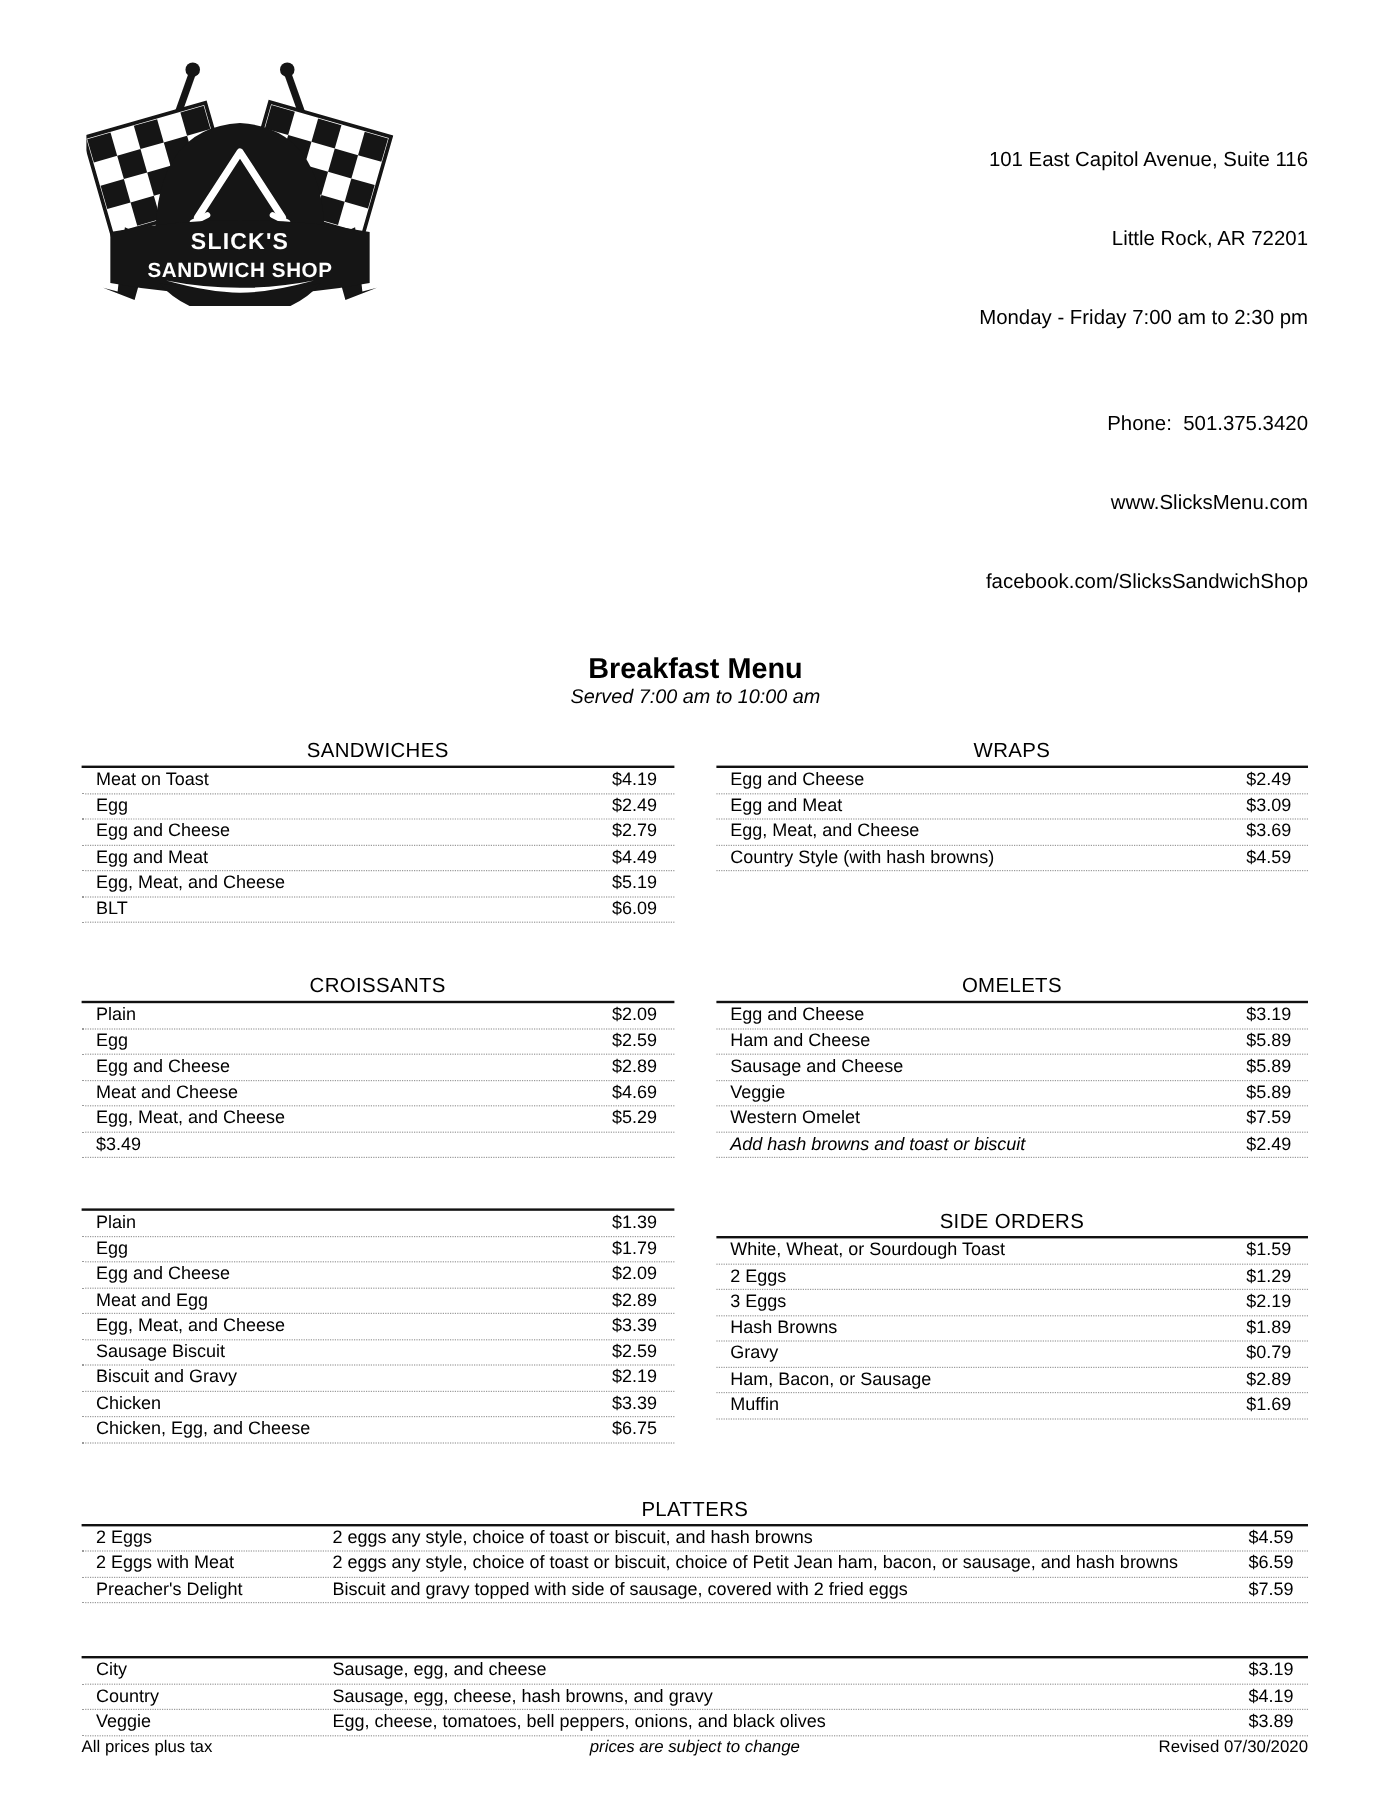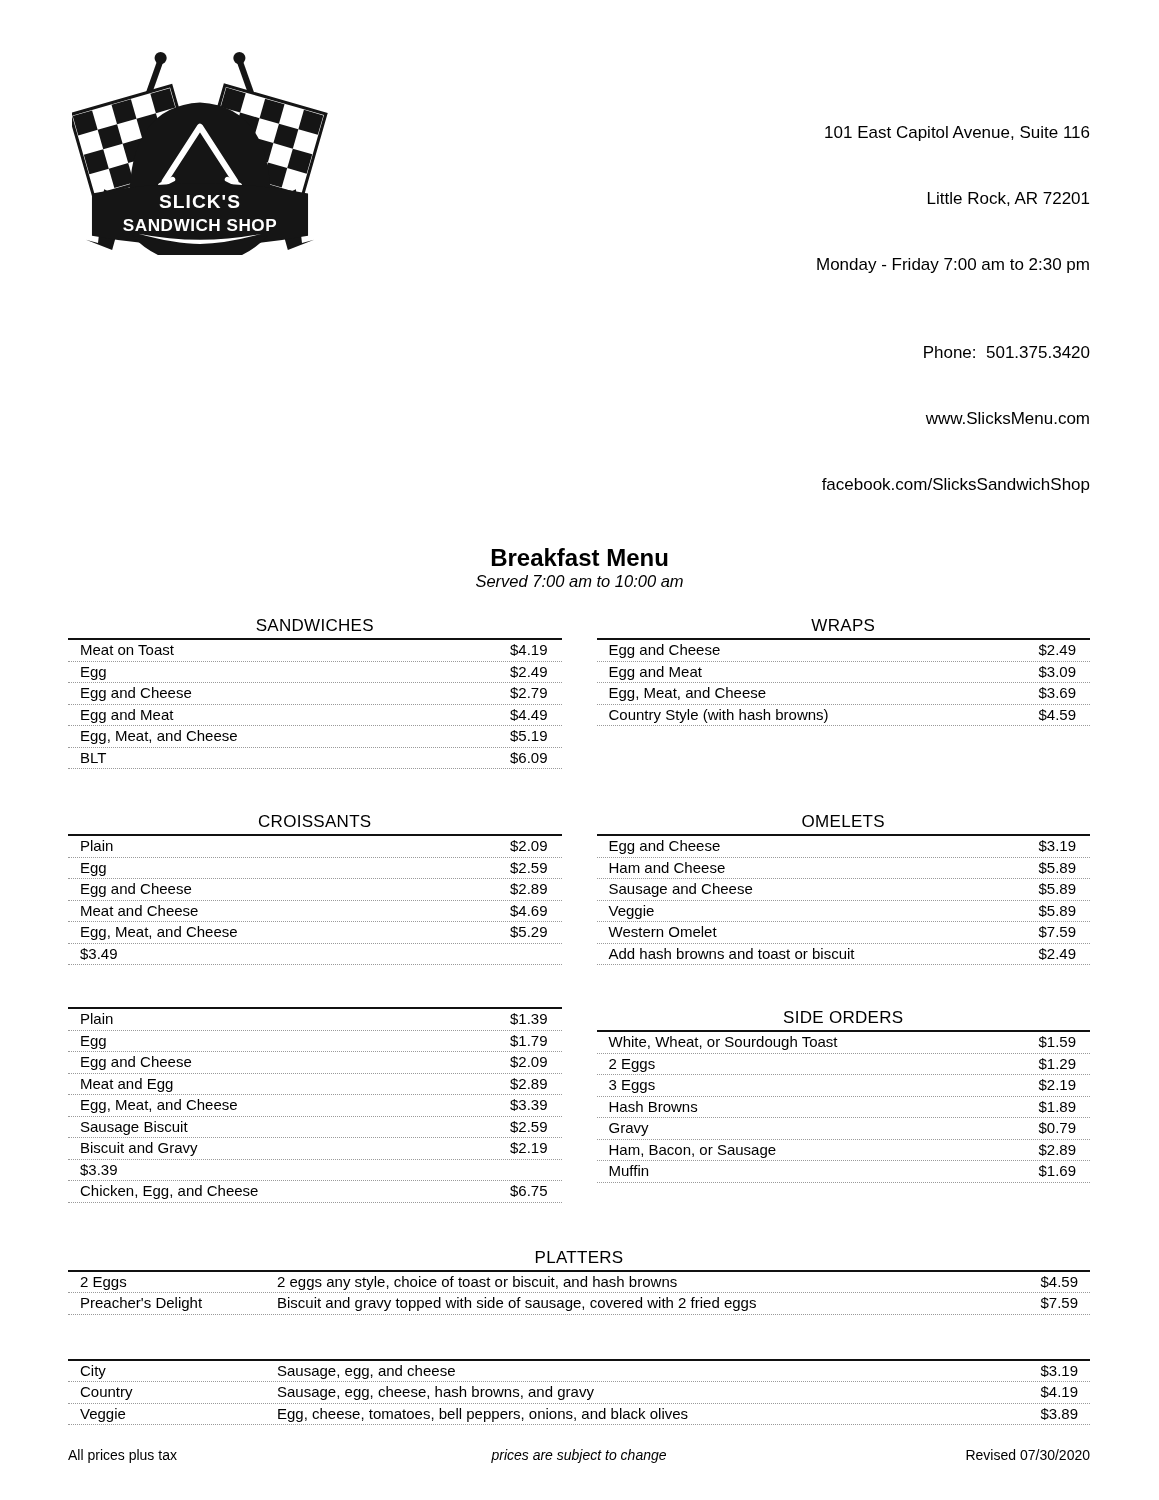--- a/index.html
+++ b/index.html
@@ -33,21 +33,21 @@
   }
   .menu-table { border-top: 2px solid #111111; }
   .row {
     display: flex; justify-content: space-between; align-items: flex-start;
     font-size: 15px; line-height: 20.5px;
     border-bottom: 1px dotted #9a9a9a;
     padding: 0 14px 0 12px;
   }
   .item-name { flex: 1; padding-right: 8px; }
   .item-price { white-space: nowrap; }
-  .italic { }
+  .italic { font-style: italic; }
   
   .row3 { display: flex; align-items: flex-start; font-size: 15px; line-height: 20.5px;
           border-bottom: 1px dotted #9a9a9a; padding: 0 12px 0 12px; }
   .p-name { width: 197px; flex-shrink: 0; padding-right: 8px; }
   .p-desc { flex: 1; padding-right: 12px; }
   .p-price { width: 64px; text-align: right; white-space: nowrap; }
   
   .footer {
     position: absolute; left: 68px; right: 69px; bottom: 36px;
     display: grid; grid-template-columns: 1fr auto 1fr;
@@ -304,20 +304,21 @@
             <span class="item-name">Sausage Biscuit</span>
             <span class="item-price">$2.59</span>
           </div>
 
           <div class="row">
             <span class="item-name">Biscuit and Gravy</span>
             <span class="item-price">$2.19</span>
           </div>
 
           <div class="row">
+            <span class="item-name">Chicken</span>
             <span class="item-price">$3.39</span>
           </div>
 
           <div class="row">
             <span class="item-name">Chicken, Egg, and Cheese</span>
             <span class="item-price">$6.75</span>
           </div>
         </div>
     </div>
 
@@ -367,20 +368,25 @@
   <div class="wide-section">
     <h2 class="section-title">PLATTERS</h2>
     <div class="menu-table">
 
         <div class="row3">
           <span class="p-name">2 Eggs</span>
           <span class="p-desc">2 eggs any style, choice of toast or biscuit, and hash browns</span>
           <span class="p-price">$4.59</span>
         </div>
 
+        <div class="row3">
+          <span class="p-name">2 Eggs with Meat</span>
+          <span class="p-desc">2 eggs any style, choice of toast or biscuit, choice of Petit Jean ham, bacon, or sausage, and hash browns</span>
+          <span class="p-price">$6.59</span>
+        </div>
 
         <div class="row3">
           <span class="p-name">Preacher's Delight</span>
           <span class="p-desc">Biscuit and gravy topped with side of sausage, covered with 2 fried eggs</span>
           <span class="p-price">$7.59</span>
         </div>
       </div>
   </div>
 
   <div class="wide-section">

